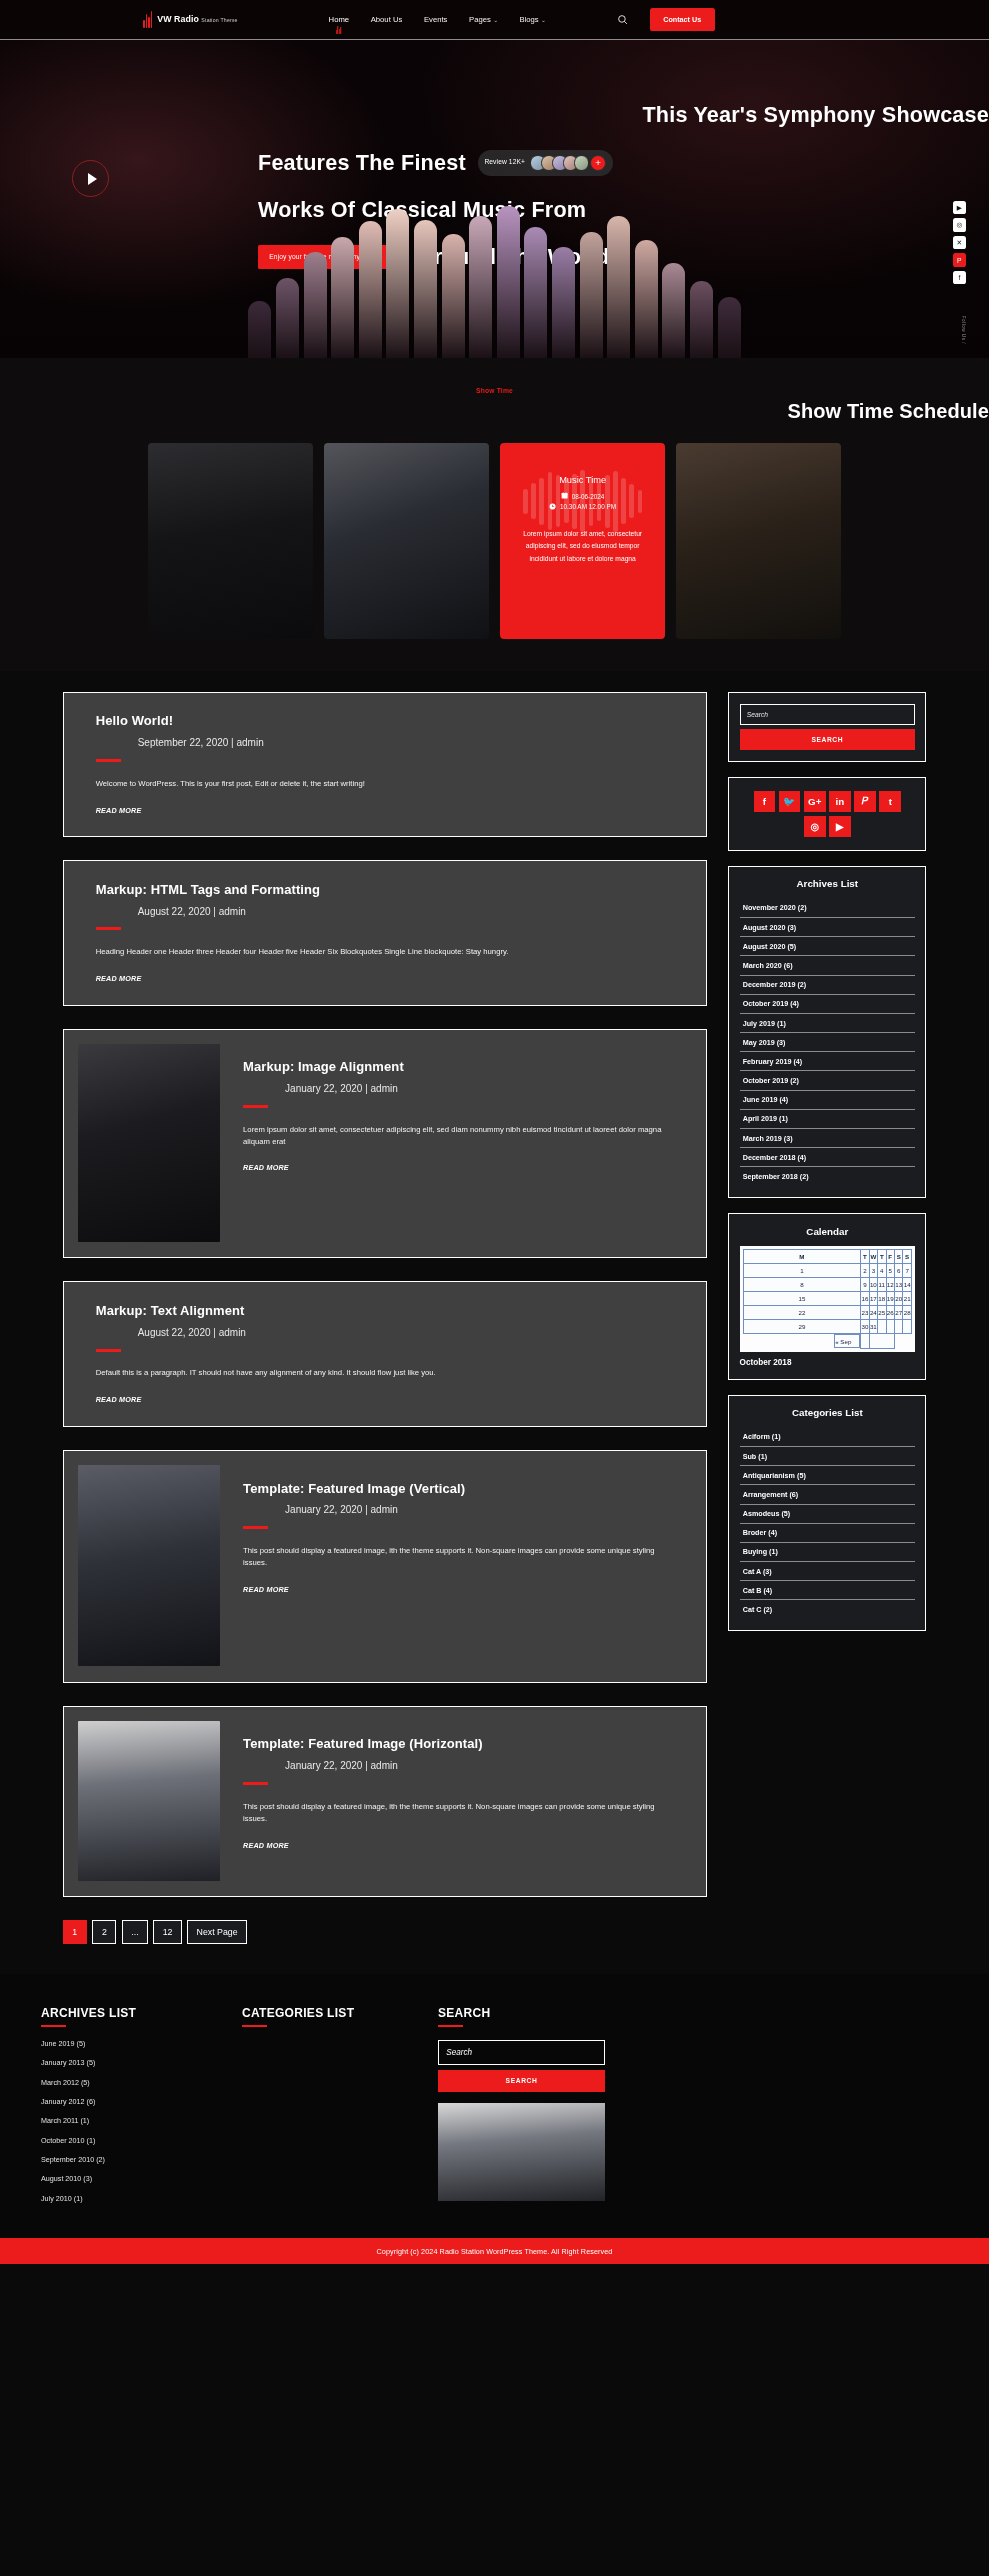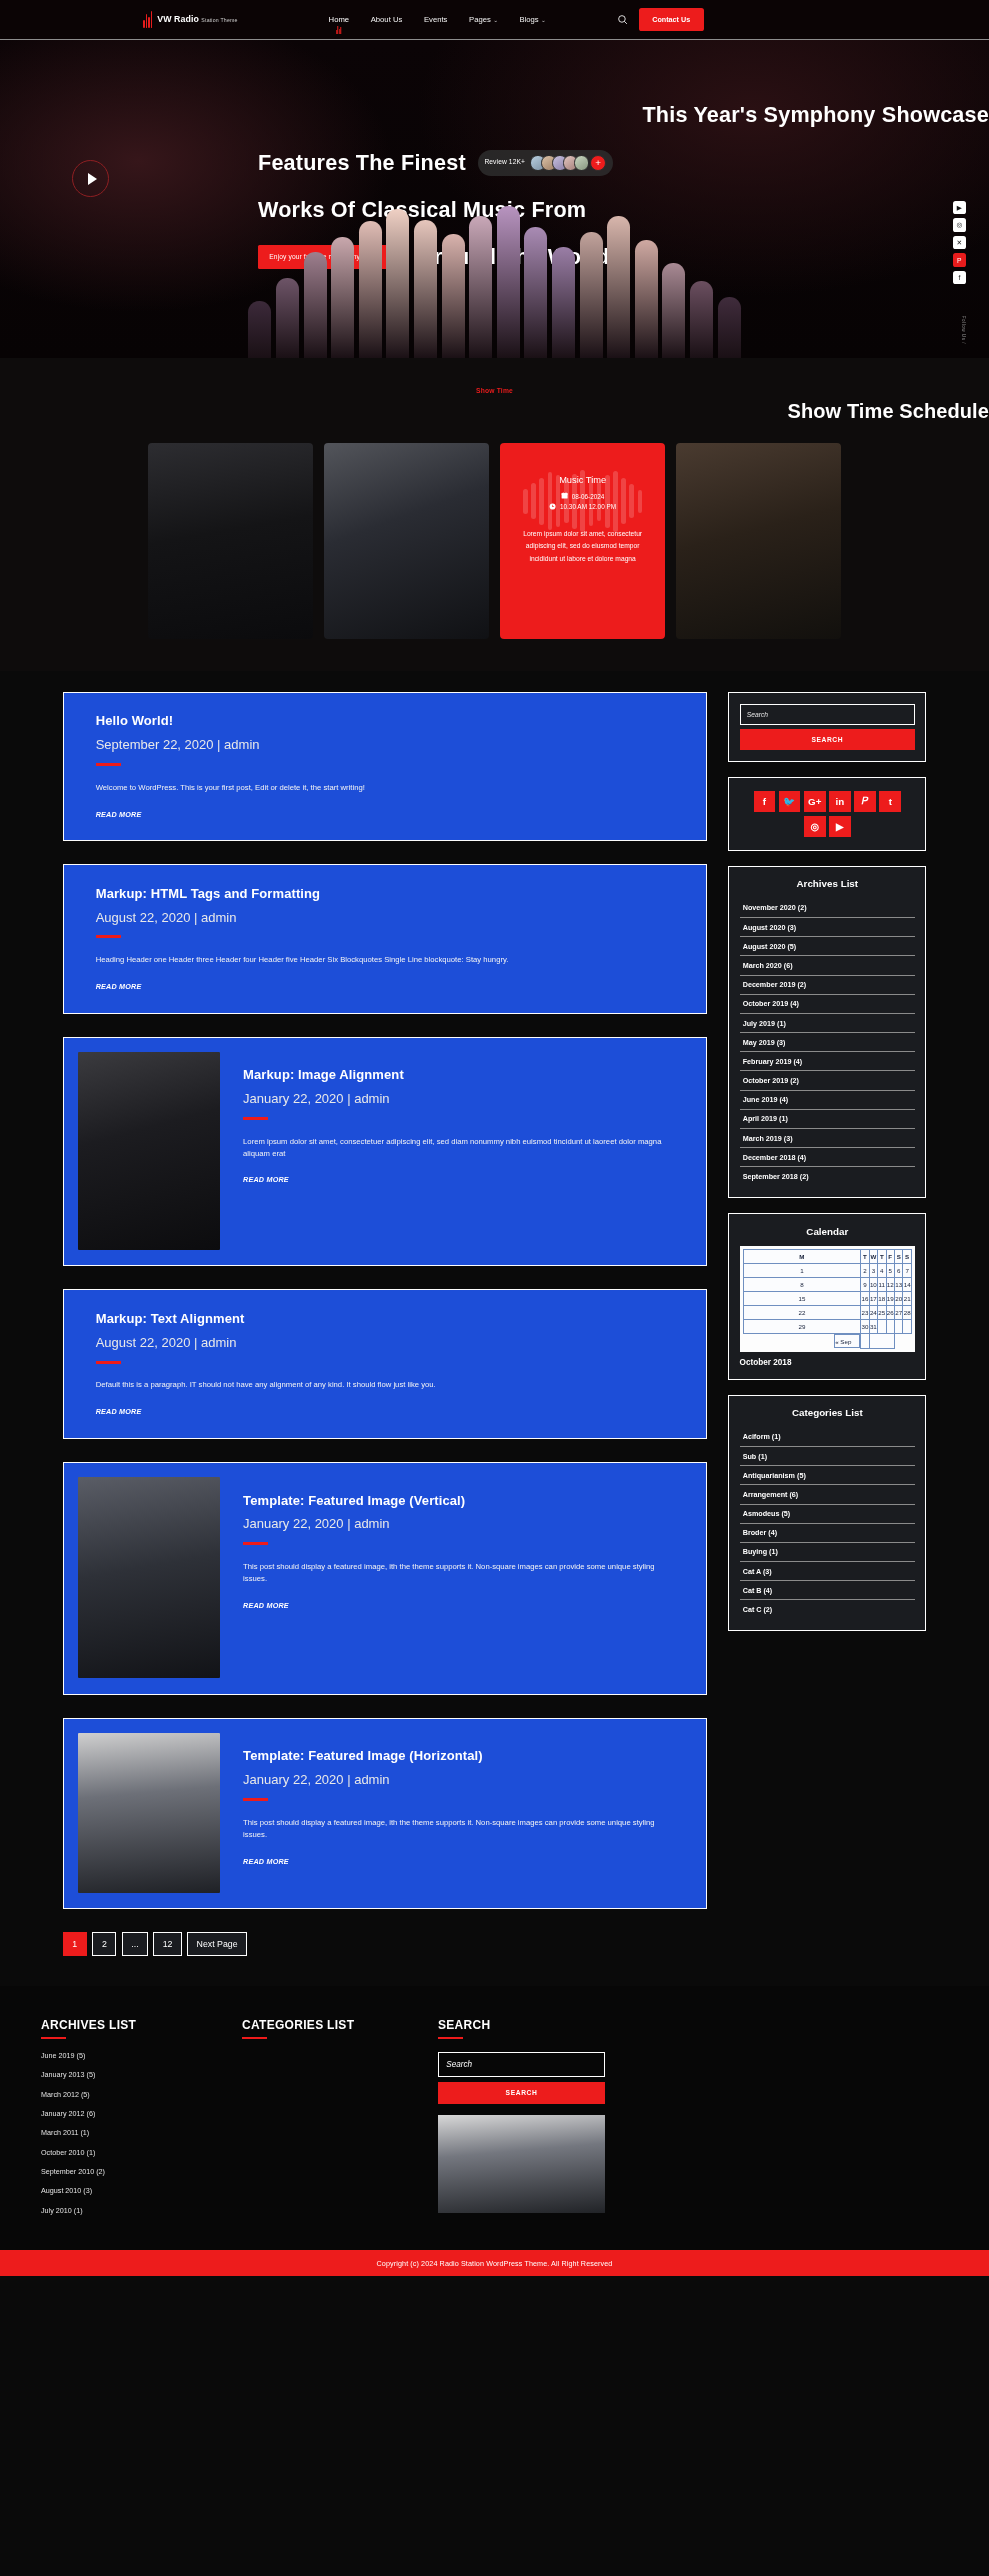--- a/index.html
+++ b/index.html
@@ -39,21 +39,21 @@
   .nav-indicator {
     position: absolute; bottom: -7.2px; left: 50%; transform: translateX(-50%);
     display: flex; align-items: flex-end; gap: 0.5px; height: 8.8px;
   }
   .nav-indicator i { width: 1px; background: #e81c1c; display: block; }
   .nav-indicator i:nth-child(1) { height: 4.1px; }
   .nav-indicator i:nth-child(2) { height: 8.2px; }
   .nav-indicator i:nth-child(3) { height: 5.7px; }
   .nav-indicator i:nth-child(4) { height: 7.2px; }
 
-  .header-right { display: flex; align-items: center; gap: 11px; margin-left: 71px; }
+  .header-right { display: flex; align-items: center; gap: 22px; margin-left: 71px; }
   .search-ico { width: 11.3px; height: 11.3px; cursor: pointer; }
   .contact-btn {
     background: #ed1c1c; color: #fff; font-size: 7.2px; font-weight: bold;
     padding: 6.7px 13.4px; border-radius: 2.6px; border: none; cursor: pointer;
     font-family: inherit;
   }
 
   
   .hero {
     position: relative; height: 318px; overflow: hidden;
@@ -152,24 +152,24 @@
   .st-desc { position: relative; z-index: 2; margin-top: 17.5px; font-size: 6.7px; line-height: 1.85; text-align: center; padding: 0 13.4px; }
 
   
   .main-wrap {
     background: #0a0a0a; display: flex; gap: 21.6px;
     padding: 20.6px 0 30px; justify-content: center;
   }
   .posts-col { width: 644px; }
   .side-col { width: 198px; }
 
-  .post-card { border: 1px solid #fdfdfd; background: #1d4ed8; margin-bottom: 23px; }
+  .post-card { border: 1px solid #fdfdfd; background: #404040; margin-bottom: 23px; }
   .post-card.plain { padding: 20.6px 32px 21.6px; }
   .post-title { font-size: 13px; font-weight: bold; letter-spacing: 0.1px; }
-  .post-meta { font-size: 13px; color: #e9e9e9; margin-top: 8.8px; }
+  .post-meta { font-size: 10px; color: #e9e9e9; margin-top: 8.8px; margin-left: 42px; }
   .post-rule { width: 25px; height: 3.1px; background: #ee1b1b; margin-top: 10.8px; }
   .post-body { font-size: 7.7px; line-height: 1.55; margin-top: 15.5px; color: #f4f4f4; }
   .read-more { font-size: 7.2px; font-style: italic; font-weight: bold; letter-spacing: 0.2px; margin-top: 16px; display: inline-block; cursor: pointer; }
 
   .post-card.split { display: flex; gap: 23px; padding: 14.4px 27px 15.5px 14.4px; align-items: flex-start; }
   .post-thumb { width: 142px; flex: none; border-radius: 1px; }
   .th-mic { height: 198px; background: linear-gradient(165deg,#3b3b3f 0%,#1c1c20 40%,#0c0c0e 100%); }
   .th-studio-v { height: 201px; background: linear-gradient(170deg,#5a5d66 0%,#2e3138 45%,#121317 100%); }
   .th-studio-h { height: 160px; background: linear-gradient(175deg,#cfcfcf 0%,#6d7078 38%,#1f2126 100%); }
   .post-card.split .post-col { flex: 1; padding-top: 15.5px; }

